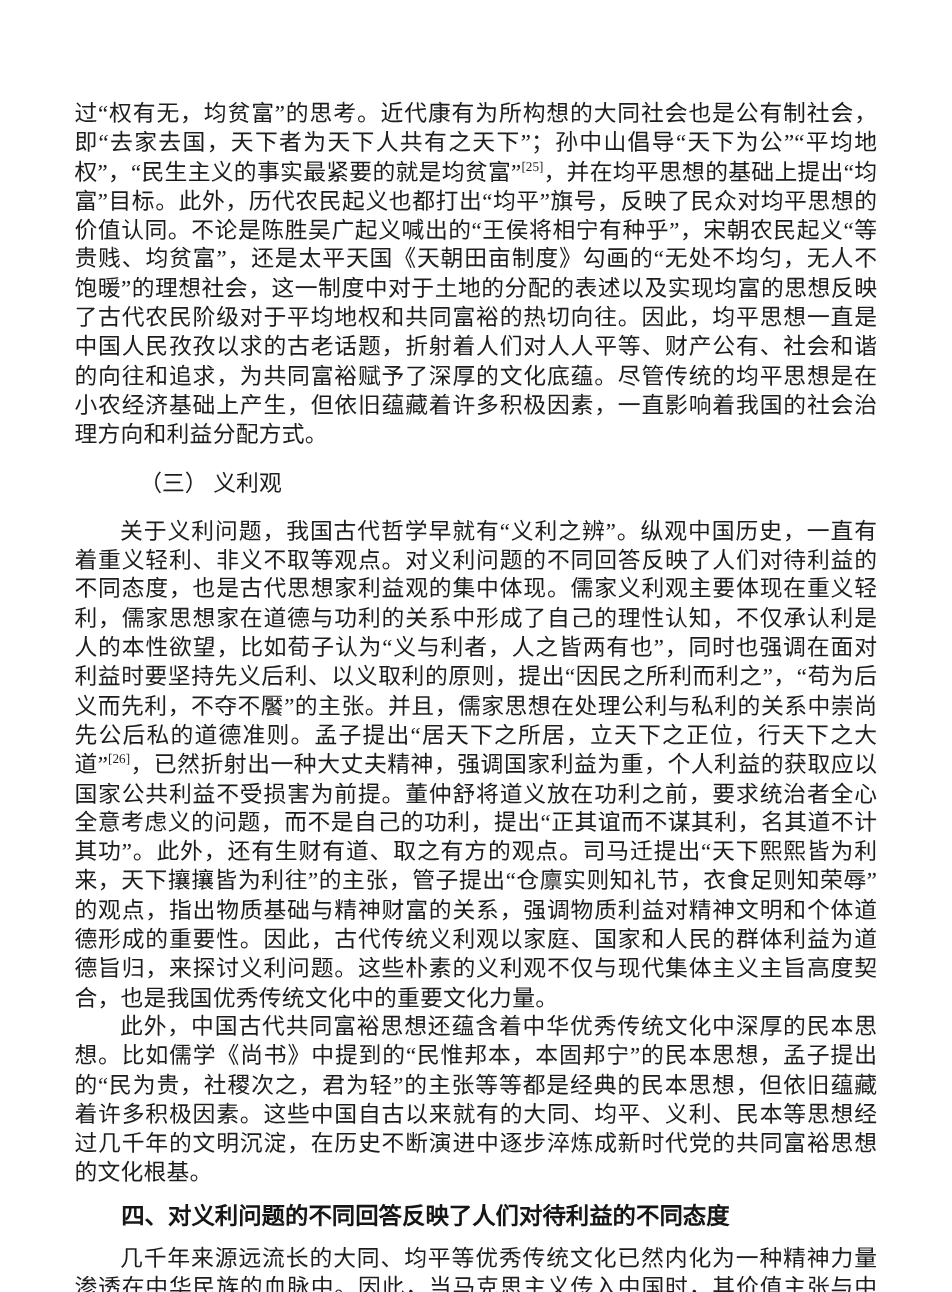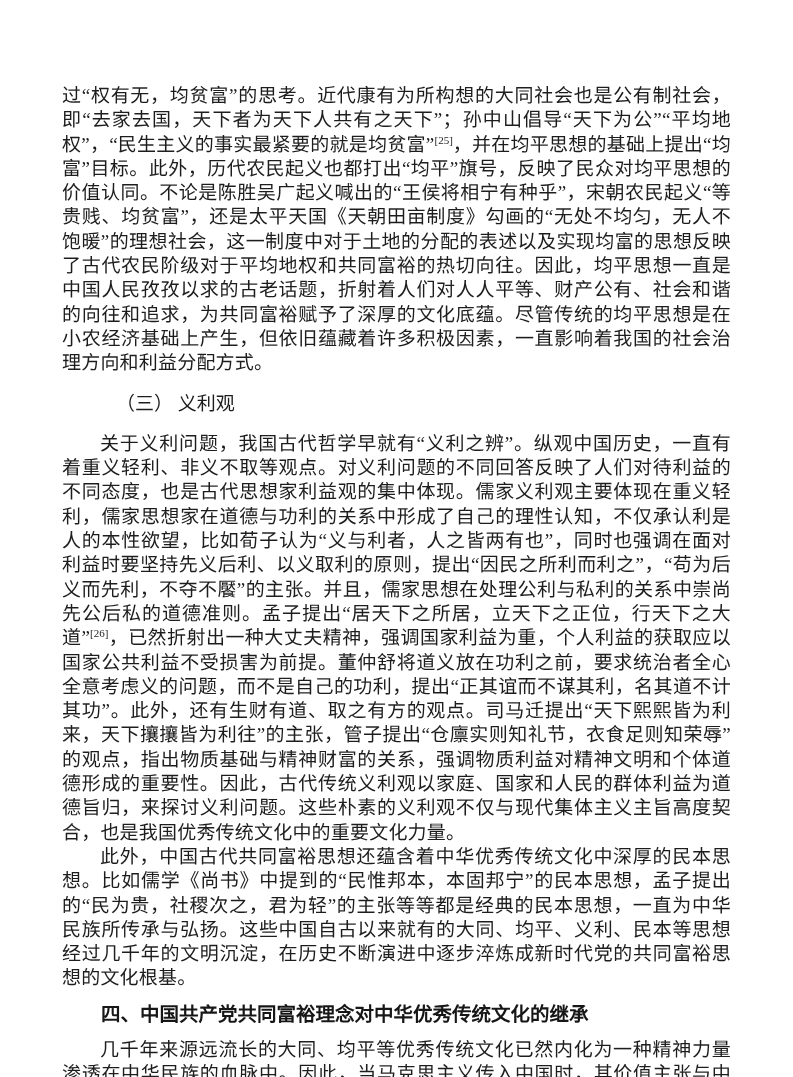--- a/index.html
+++ b/index.html
@@ -57,20 +57,20 @@
 
 <div class="page">
   <div class="content">
 
     <p class="para"><span>过“权有无，均贫富”的思考。近代康有为所构想的大同社会也是公有制社会，即“去家去国，天下者为天下人共有之天下”；孙中山倡导“天下为公”“平均地权”，“民生主义的事实最紧要的就是均贫富”</span><sup class="ref-sup">[25]</sup><span>，并在均平思想的基础上提出“均富”目标。此外，历代农民起义也都打出“均平”旗号，反映了民众对均平思想的价值认同。不论是陈胜吴广起义喊出的“王侯将相宁有种乎”，宋朝农民起义“等贵贱、均贫富”，还是太平天国《天朝田亩制度》勾画的“无处不均匀，无人不饱暖”的理想社会，这一制度中对于土地的分配的表述以及实现均富的思想反映了古代农民阶级对于平均地权和共同富裕的热切向往。因此，均平思想一直是中国人民孜孜以求的古老话题，折射着人们对人人平等、财产公有、社会和谐的向往和追求，为共同富裕赋予了深厚的文化底蕴。尽管传统的均平思想是在小农经济基础上产生，但依旧蕴藏着许多积极因素，一直影响着我国的社会治理方向和利益分配方式。</span></p>
 
     <p class="subheading">（三） 义利观</p>
 
     <p class="para indent"><span>关于义利问题，我国古代哲学早就有“义利之辨”。纵观中国历史，一直有着重义轻利、非义不取等观点。对义利问题的不同回答反映了人们对待利益的不同态度，也是古代思想家利益观的集中体现。儒家义利观主要体现在重义轻利，儒家思想家在道德与功利的关系中形成了自己的理性认知，不仅承认利是人的本性欲望，比如荀子认为“义与利者，人之皆两有也”，同时也强调在面对利益时要坚持先义后利、以义取利的原则，提出“因民之所利而利之”，“苟为后义而先利，不夺不饜”的主张。并且，儒家思想在处理公利与私利的关系中崇尚先公后私的道德准则。孟子提出“居天下之所居，立天下之正位，行天下之大道”</span><sup class="ref-sup">[26]</sup><span>，已然折射出一种大丈夫精神，强调国家利益为重，个人利益的获取应以国家公共利益不受损害为前提。董仲舒将道义放在功利之前，要求统治者全心全意考虑义的问题，而不是自己的功利，提出“正其谊而不谋其利，名其道不计其功”。此外，还有生财有道、取之有方的观点。司马迁提出“天下熙熙皆为利来，天下攘攘皆为利往”的主张，管子提出“仓廪实则知礼节，衣食足则知荣辱”的观点，指出物质基础与精神财富的关系，强调物质利益对精神文明和个体道德形成的重要性。因此，古代传统义利观以家庭、国家和人民的群体利益为道德旨归，来探讨义利问题。这些朴素的义利观不仅与现代集体主义主旨高度契合，也是我国优秀传统文化中的重要文化力量。</span></p>
 
-    <p class="para indent">此外，中国古代共同富裕思想还蕴含着中华优秀传统文化中深厚的民本思想。比如儒学《尚书》中提到的“民惟邦本，本固邦宁”的民本思想，孟子提出的“民为贵，社稷次之，君为轻”的主张等等都是经典的民本思想，一直为中华民族所传承与弘扬。这些中国自古以来就有的大同、均平、义利、民本等思想经过几千年的文明沉淀，在历史不断演进中逐步淬炼成新时代党的共同富裕思想的文化根基。</p>
+    <p class="para indent">此外，中国古代共同富裕思想还蕴含着中华优秀传统文化中深厚的民本思想。比如儒学《尚书》中提到的“民惟邦本，本固邦宁”的民本思想，孟子提出的“民为贵，社稷次之，君为轻”的主张等等都是经典的民本思想，但依旧蕴藏着许多积极因素。这些中国自古以来就有的大同、均平、义利、民本等思想经过几千年的文明沉淀，在历史不断演进中逐步淬炼成新时代党的共同富裕思想的文化根基。</p>
 
-    <p class="section-heading">四、中国共产党共同富裕理念对中华优秀传统文化的继承</p>
+    <p class="section-heading">四、对义利问题的不同回答反映了人们对待利益的不同态度</p>
 
     <p class="para indent">几千年来源远流长的大同、均平等优秀传统文化已然内化为一种精神力量渗透在中华民族的血脉中。因此，当马克思主义传入中国时，其价值主张与中国人民的天下观、社会观具有高度契合性，比较容易得到人们的认可和接受。中国共产党带领中国人民探索共同富裕道路不仅坚持和发展马克思主义关于共同富裕理论，也继承和发展中华优秀传统文化中共同富裕的文化基因继承和发展，通过创造性转化和创新性发展使之有效转化为新时代推动共同富裕的重要文化力量。</p>
 
   </div>
 </div>
 
 </body></html>

